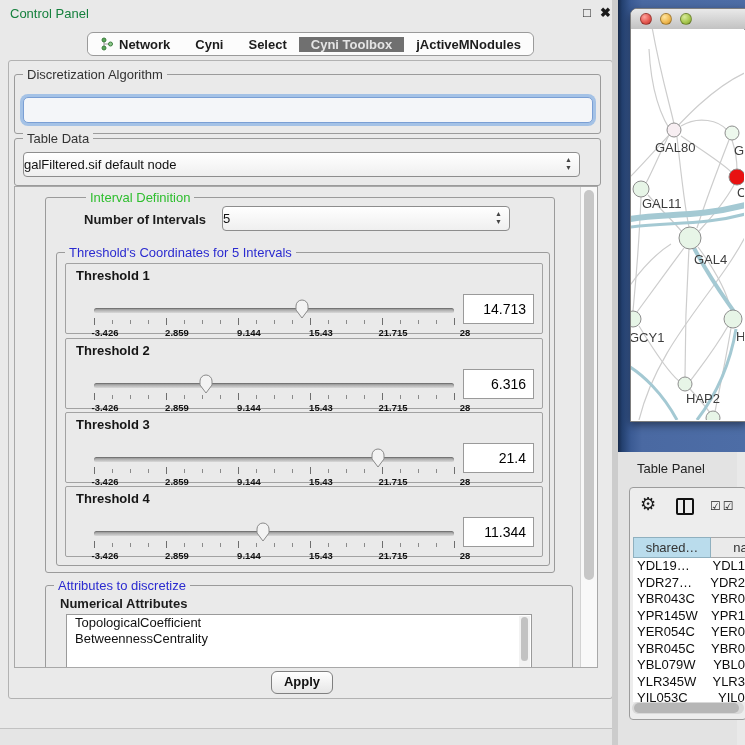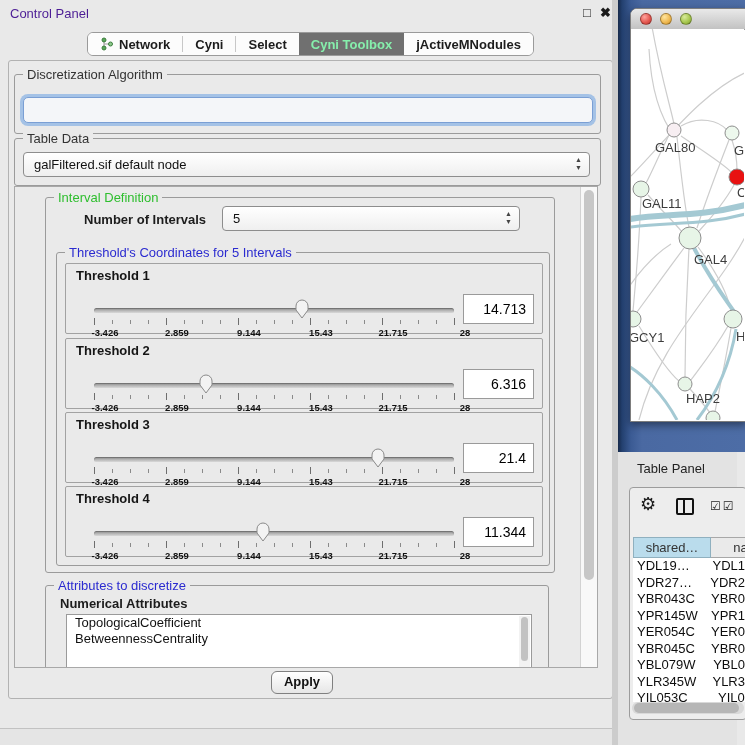--- a/index.html
+++ b/index.html
@@ -2,38 +2,38 @@
 <html><head>
 <meta charset="utf-8">
 <style>
   html,body{margin:0;padding:0;background:#d9d9d9;}
   #screen{position:relative;width:745px;height:745px;background:#e9e9e9;overflow:hidden;
           font-family:"Liberation Sans",sans-serif;color:#222;font-size:13px;}
   .abs{position:absolute;}
 
   
   .titlebar{left:0;top:0;width:618px;height:26px;}
-  .tb-title{left:10px;top:6px;font-size:13px;color:#4c1d95;}
+  .tb-title{left:10px;top:6px;font-size:13px;color:#15803d;}
   .tb-icon{top:5px;font-size:13px;color:#1a1a1a;cursor:default;}
   .win-edge{left:612px;top:0;width:6px;height:745px;background:#cccccc;border-right:1px solid #9a9a9a;}
 
   .tabgroup{display:inline-flex;border:1px solid #9a9a9a;border-radius:6px;overflow:hidden;background:#fcfcfc;height:22px;}
   .tab{display:flex;align-items:center;gap:5px;padding:0 12px;font-weight:bold;font-size:13px;background:#fcfcfc;color:#1c1c1c;white-space:nowrap;}
-  .tab.selected{background:#707070;color:#86efac;}
+  .tab.selected{background:#707070;color:#e5e5e5;}
   .tabsep{width:1px;background:#c8c8c8;margin:3px 0;}
 
   .main-panel{left:8px;top:60px;width:603px;height:637px;border:1px solid #b2b2b2;border-radius:3px;background:#eaeaea;}
 
   .group{position:absolute;border:1px solid #9b9b9b;border-radius:3px;background:#eaeaea;}
   .legend{position:absolute;top:-8px;left:8px;background:#eaeaea;padding:0 4px;font-size:13px;color:#333;white-space:nowrap;}
-  .legend.green{color:#2ebe2e;}
+  .legend.green{color:#2ebe2e;margin-left:32px;}
   .legend.blue{color:#2b2bd0;}
 
   .combo{position:absolute;background:linear-gradient(#ffffff,#efefef);border:1px solid #8d8d8d;border-radius:4px;
-         height:23px;line-height:23px;font-size:13px;padding-left:10px;color:#111;}
+         height:23px;line-height:23px;font-size:13px;color:#111;}
   .combo .arrows{position:absolute;right:7px;top:3px;font-size:7px;line-height:8px;color:#444;text-align:center;}
 
   .ghost-combo{left:8px;top:22px;width:568px;height:24px;border-radius:5px;border:1px solid #7a9fd4;
                background:#f4f6f9;box-shadow:0 0 0 3px rgba(105,160,225,.55);}
 
   .popup{left:13px;top:66px;width:564px;height:68px;background:rgba(255,255,255,.85);border:1px solid #b8b8b8;
          border-radius:4px;box-shadow:0 4px 10px rgba(0,0,0,.3);z-index:30;}
   .popup .ph{position:absolute;left:0;right:0;top:5px;text-align:center;color:#b4b4b4;font-size:13px;}
   .popup .opt{position:absolute;left:3px;right:3px;height:18px;font-size:13.5px;color:#000;}
   .popup .opt.b{font-weight:bold;}
@@ -103,21 +103,21 @@
 <body>
 
 <div id="screen">
 
   <div class="abs titlebar">
     <span class="abs tb-title">Control Panel</span>
     <span class="abs tb-icon" style="left:583px;">□</span>
     <span class="abs tb-icon" style="left:600px;font-weight:bold;">✖</span>
   </div>
 
-  <div class="abs tabgroup" style="left:87px;top:32px;">
+  <div class="abs tabgroup" style="left:87px;top:32px;align-items:center;">
     <div class="tab">
       <svg width="14" height="14" viewBox="0 0 14 14">
         <path d="M4 3 L4 11 M4 7 L10.5 7" stroke="#9a9a9a" fill="none"></path>
         <circle cx="4" cy="3" r="2" fill="#58a758" stroke="#3c7c3c"></circle>
         <circle cx="4" cy="11" r="2" fill="#58a758" stroke="#3c7c3c"></circle>
         <circle cx="10.5" cy="7" r="2" fill="#8cc98c" stroke="#3c7c3c"></circle>
       </svg>
       <span>Network</span>
     </div>
     <div class="tabsep"></div>
@@ -330,21 +330,21 @@
                 <span style="left: 80%;">21.715</span>
                 <span style="left: 100%;">28</span>
               </div>
           </div>
           <div class="th-value">11.344</div>
         </div>
 
       </div>
     </div>
 
-    <div class="group" style="left:30px;top:398px;width:502px;height:96px;">
+    <div class="group" style="left:30px;top:398px;width:502px;height:96px;padding-left:24px;">
       <span class="legend blue">Attributes to discretize</span>
       <span class="abs num-label" style="left:14px;top:10px;">Numerical Attributes</span>
       <div class="attr-list">
         <div class="attr-item">TopologicalCoefficient</div>
         <div class="attr-item">BetweennessCentrality</div>
         <div class="attr-scroll">
             <div class="thumb"></div>
           </div>
       </div>
     </div>

